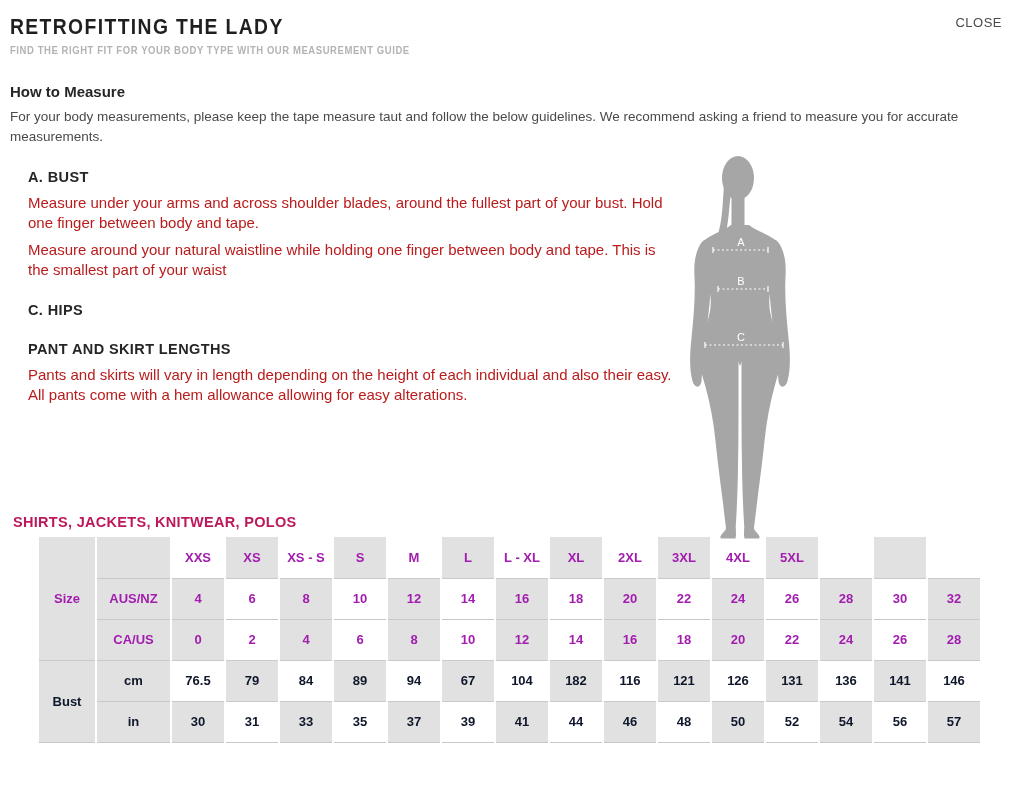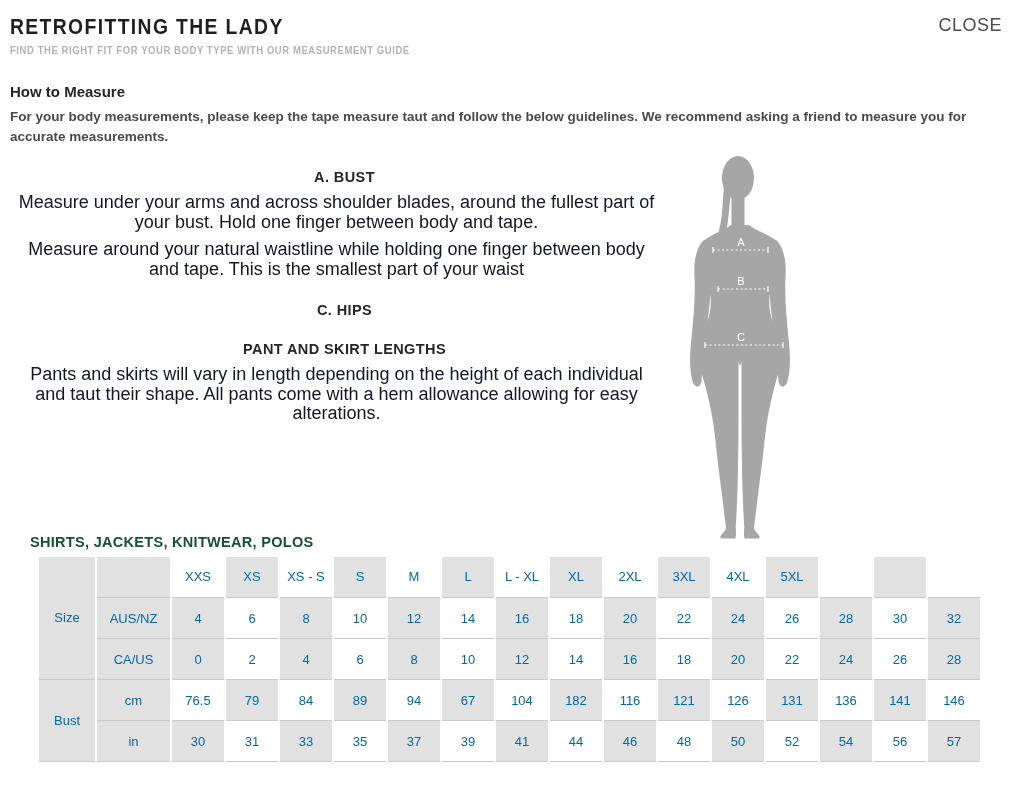--- a/index.html
+++ b/index.html
@@ -29,72 +29,71 @@
     letter-spacing: 0.6px;
     color: #b3b3b3;
     transform: scale(0.95, 1);
     transform-origin: left center;
     white-space: nowrap;
   }
   .close-btn {
     position: absolute;
     top: 15px;
     right: 13px;
-    font-size: 18px;
+    font-size: 13px;
     color: #4a4a4a;
     letter-spacing: 0.5px;
     cursor: pointer;
     background: none;
     border: none;
     font-family: "Liberation Sans", sans-serif;
   }
   .content { padding: 0 10px; }
   .htm-heading {
     margin-top: 27px;
     font-size: 15px;
     font-weight: bold;
     color: #262626;
   }
   .intro {
     margin-top: 7px;
     font-size: 13.5px;
     line-height: 19.5px;
     color: #4a4a4a;
     max-width: 990px;
-    font-weight: bold;
-  }
-  .sections { margin-left: 4px; padding-right: 330px; text-align: center; }
+  }
+  .sections { margin-left: 18px; padding-right: 330px; }
   .section-heading {
     margin-top: 23px;
     font-size: 14.5px;
     font-weight: bold;
     letter-spacing: 0.4px;
     color: #262626;
   }
   .section-text {
     margin-top: 8px;
-    font-size: 18px;
+    font-size: 15px;
     line-height: 19.5px;
-    color: #0f172a;
+    color: #b91c1c;
     max-width: 645px;
   }
   .figure-wrap {
     position: absolute;
     left: 685px;
     top: 148px;
     width: 110px;
     height: 392px;
   }
   .chart-heading {
     margin-top: 110px;
-    margin-left: 20px;
+    margin-left: 3px;
     font-size: 14.5px;
     font-weight: bold;
     letter-spacing: 0.3px;
-    color: #14532d;
+    color: #be185d;
   }
   .size-table {
     margin-top: 7px;
     margin-left: 27px;
     border-collapse: collapse;
     table-layout: fixed;
   }
   .size-table td {
     height: 41px;
     text-align: center;
@@ -102,22 +101,22 @@
     font-size: 13px;
     border-left: 2px solid #fff;
     border-right: 2px solid #fff;
     border-top: 1px solid #c9c9c9;
     border-bottom: 1px solid #c9c9c9;
     overflow: hidden;
     white-space: nowrap;
   }
   .size-table tr:first-child td { border-top: none; }
   .size-table td.g { background: #e1e1e1; }
-  .size-table td.bold { font-weight: normal; color: #0369a1; }
-  .size-table td.light { font-weight: normal; color: #0369a1; }
+  .size-table td.bold { font-weight: bold; color: #a21caf; }
+  .size-table td.light { font-weight: bold; color: #0f172a; }
   .size-table col.c-group { width: 58px; }
   .size-table col.c-label { width: 75px; }
   .size-table col.c-data { width: 54px; }
 </style>
 </head>
 <body>
 
 <div class="page">
 
   <div class="header">
@@ -132,21 +131,21 @@
 
     <div class="sections">
       <div class="section-heading">A. BUST</div>
       <p class="section-text">Measure under your arms and across shoulder blades, around the fullest part of your bust. Hold one finger between body and tape.</p>
 
       <p class="section-text">Measure around your natural waistline while holding one finger between body and tape. This is the smallest part of your waist</p>
 
       <div class="section-heading">C. HIPS</div>
 
       <div class="section-heading">PANT AND SKIRT LENGTHS</div>
-      <p class="section-text">Pants and skirts will vary in length depending on the height of each individual and taut their shape. All pants come with a hem allowance allowing for easy alterations.</p>
+      <p class="section-text">Pants and skirts will vary in length depending on the height of each individual and also their easy. All pants come with a hem allowance allowing for easy alterations.</p>
     </div>
 
     <div class="chart-heading">SHIRTS, JACKETS, KNITWEAR, POLOS</div>
 
     <table class="size-table">
       <colgroup>
         <col class="c-group">
           <col class="c-label">
         <col class="c-data">
           <col class="c-data">

